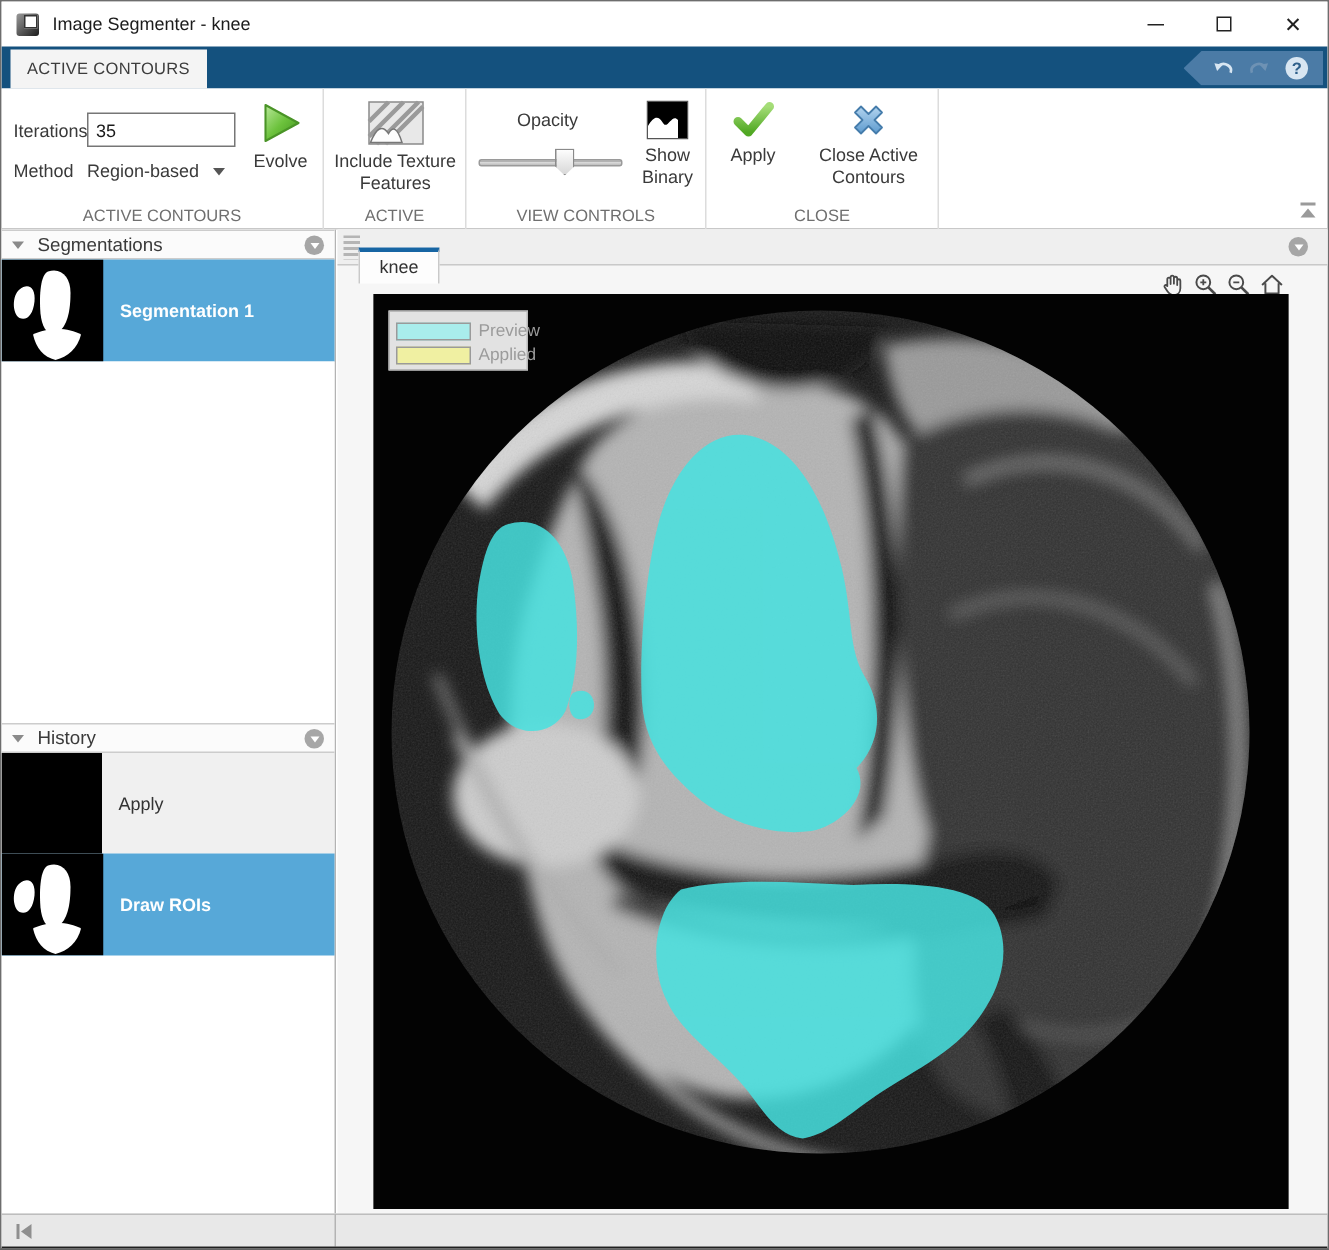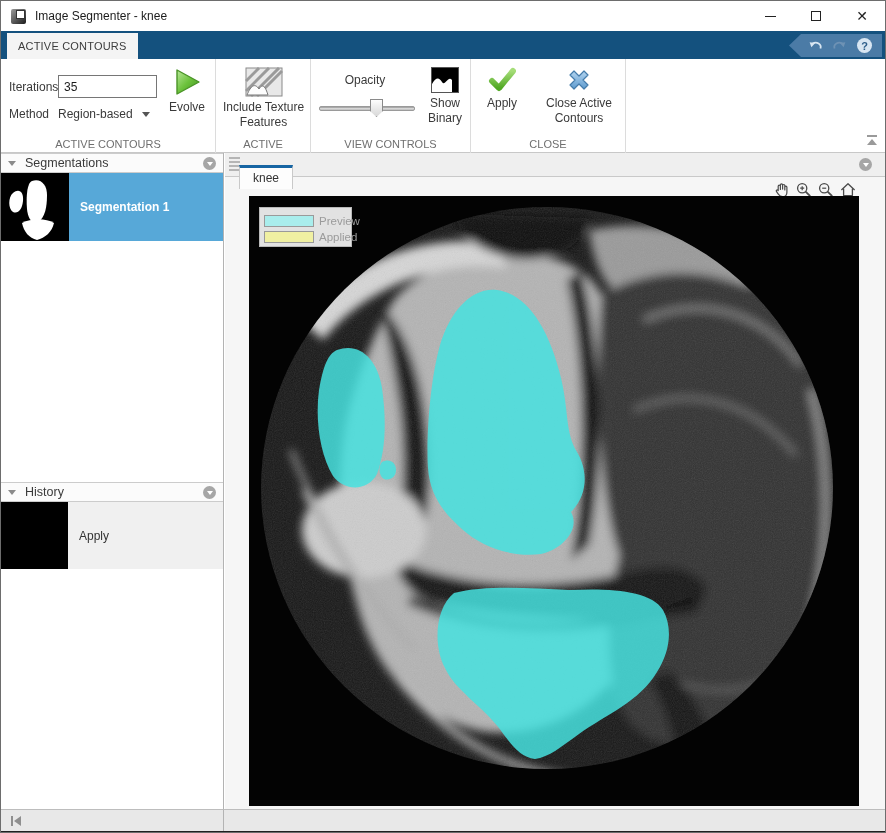--- a/index.html
+++ b/index.html
@@ -247,20 +247,29 @@
       <span class="tri-down"></span>
       <span class="ph-title">History</span>
       <span class="circle-btn"></span>
     </div>
 
     <div class="list-item plain" style="height:67px;">
       <div class="thumb-black"></div>
       <span class="item-label">Apply</span>
     </div>
 
+    <div class="list-item selected" style="height:68px;">
+      <svg class="thumb" width="68" height="68" viewBox="0 0 68 68">
+        <rect width="68" height="68" fill="#000"></rect>
+        <path d="M12,20 C18,15 23,19 22,28 C21,37 17,41 12,39 C7,36 7,24 12,20 Z" fill="#fff"></path>
+        <path d="M31,8 C40,5 46,12 46,22 C46,34 44,45 37,49 C31,51 27,46 26,36 C25,24 26,10 31,8 Z" fill="#fff"></path>
+        <path d="M21,50 C30,45 45,45 53,50 C51,59 44,65 36,67 C28,65 23,59 21,50 Z" fill="#fff"></path>
+      </svg>
+      <span class="item-label">Draw ROIs</span>
+    </div>
   </div>
 
   <div class="doc-area">
     <div class="tab-bar">
       <div class="tab-grip"></div>
       <div class="doc-tab">knee</div>
       <span class="circle-btn tabbar-circle"></span>
     </div>
 
     <div class="axes-toolbar">

